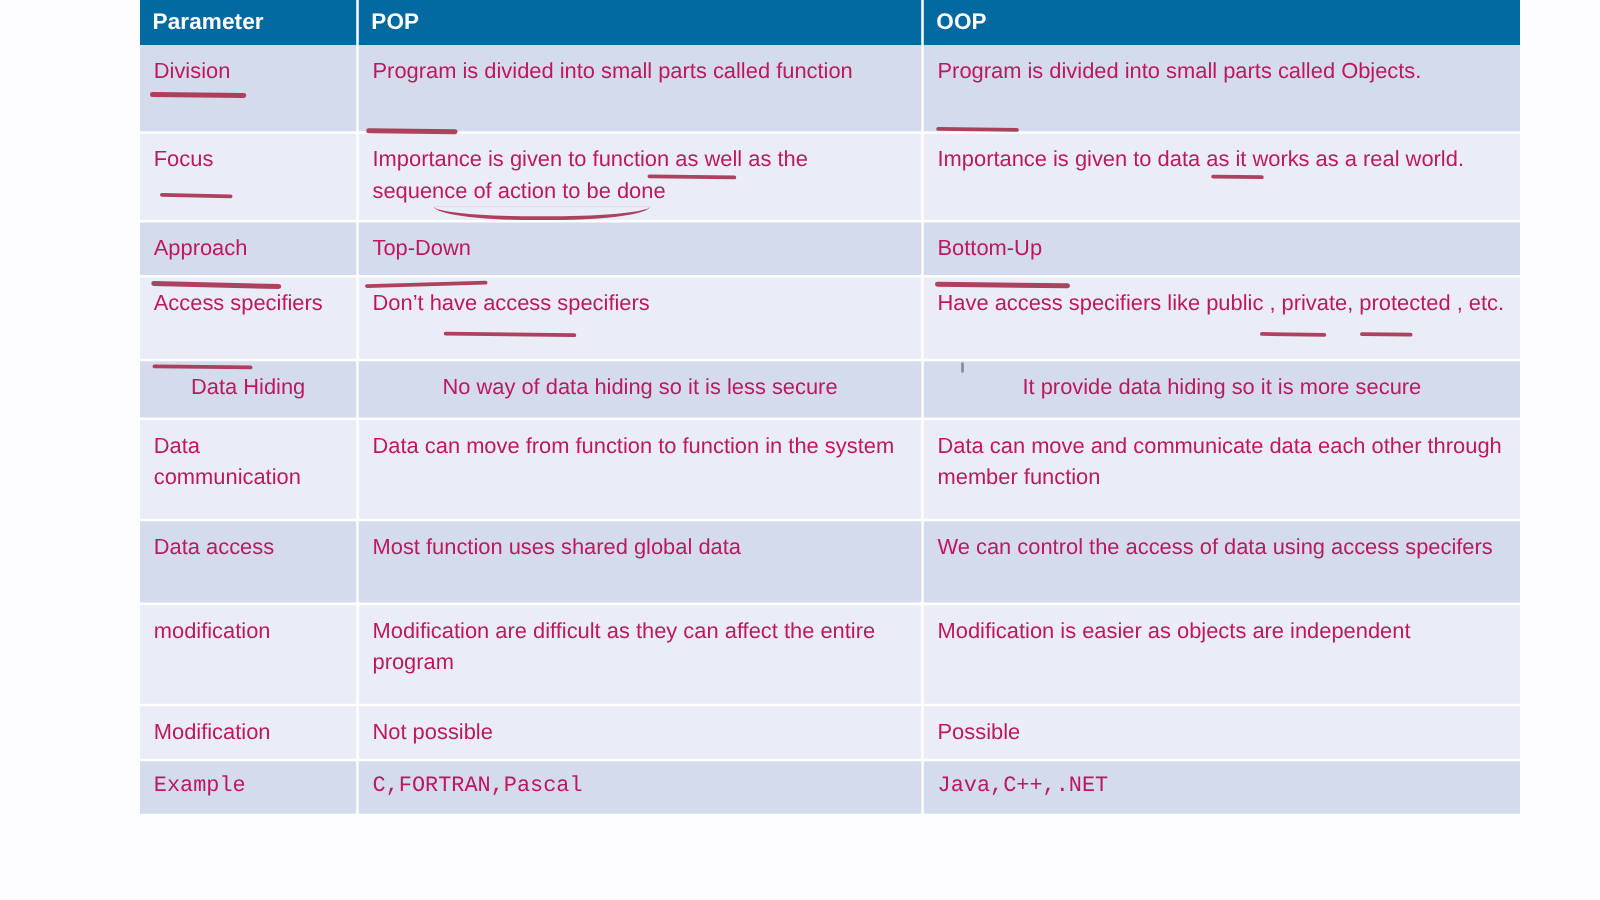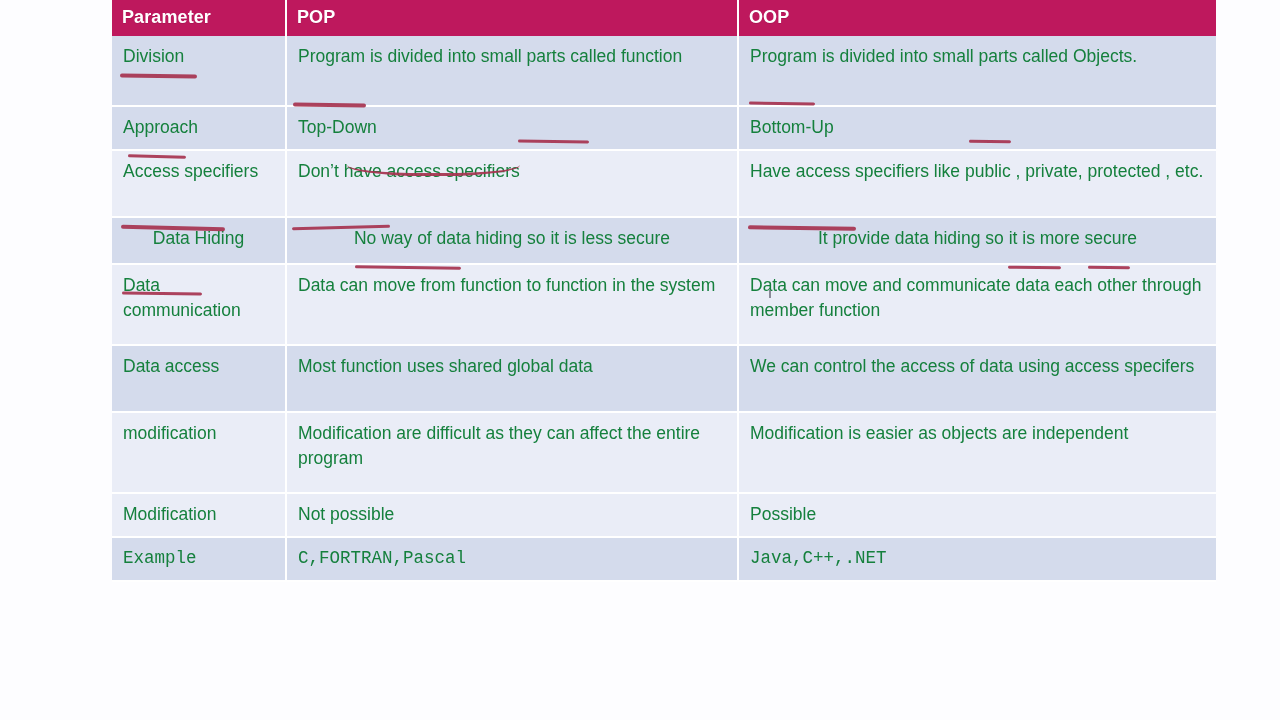--- a/index.html
+++ b/index.html
@@ -31,38 +31,38 @@
     table-layout: fixed;
     background: #ffffff;
   }
 
   #compare-table col.c-param { width: 174px; }
   #compare-table col.c-pop   { width: 452px; }
   #compare-table col.c-oop   { width: 478px; }
 
   
   thead th {
-    background: #be185d;
+    background: #0369a1;
     color: #ffffff;
     font-size: 18px;
     font-weight: bold;
     text-align: left;
     padding: 7px 10px 8px 10px;
     border-right: 2px solid #ffffff;
     letter-spacing: .1px;
     text-shadow: 0 1px 0 rgba(0,0,0,.10);
     vertical-align: middle;
   }
   thead th:last-child { border-right: none; }
   thead tr { height: 36px; }
 
   
   tbody td {
     font-size: 17.5px;
-    color: #15803d;
+    color: #be185d;
     padding: 8px 11px 9px 11px;
     border-right: 2px solid #ffffff;
     border-bottom: 2px solid #ffffff;
     vertical-align: top;
     line-height: 1.42;
   }
   tbody td:last-child { border-right: none; }
 
   tbody tr.shade td { background: #d4dbec; }
   tbody tr.light td { background: #eaedf7; }
@@ -125,20 +125,25 @@
       </tr>
     </thead>
     <tbody>
 
       <tr class="shade h-div">
         <td>Division</td>
         <td>Program is divided into small parts called function</td>
         <td>Program is divided into small parts called Objects.</td>
       </tr>
 
+      <tr class="light h-focus">
+        <td>Focus</td>
+        <td>Importance is given to function as well as the sequence of action to be done</td>
+        <td>Importance is given to data as it works as a real world.</td>
+      </tr>
 
       <tr class="shade h-appr">
         <td>Approach</td>
         <td>Top-Down</td>
         <td>Bottom-Up</td>
       </tr>
 
       <tr class="light h-acc">
         <td>Access specifiers</td>
         <td>Don’t have access specifiers</td>

